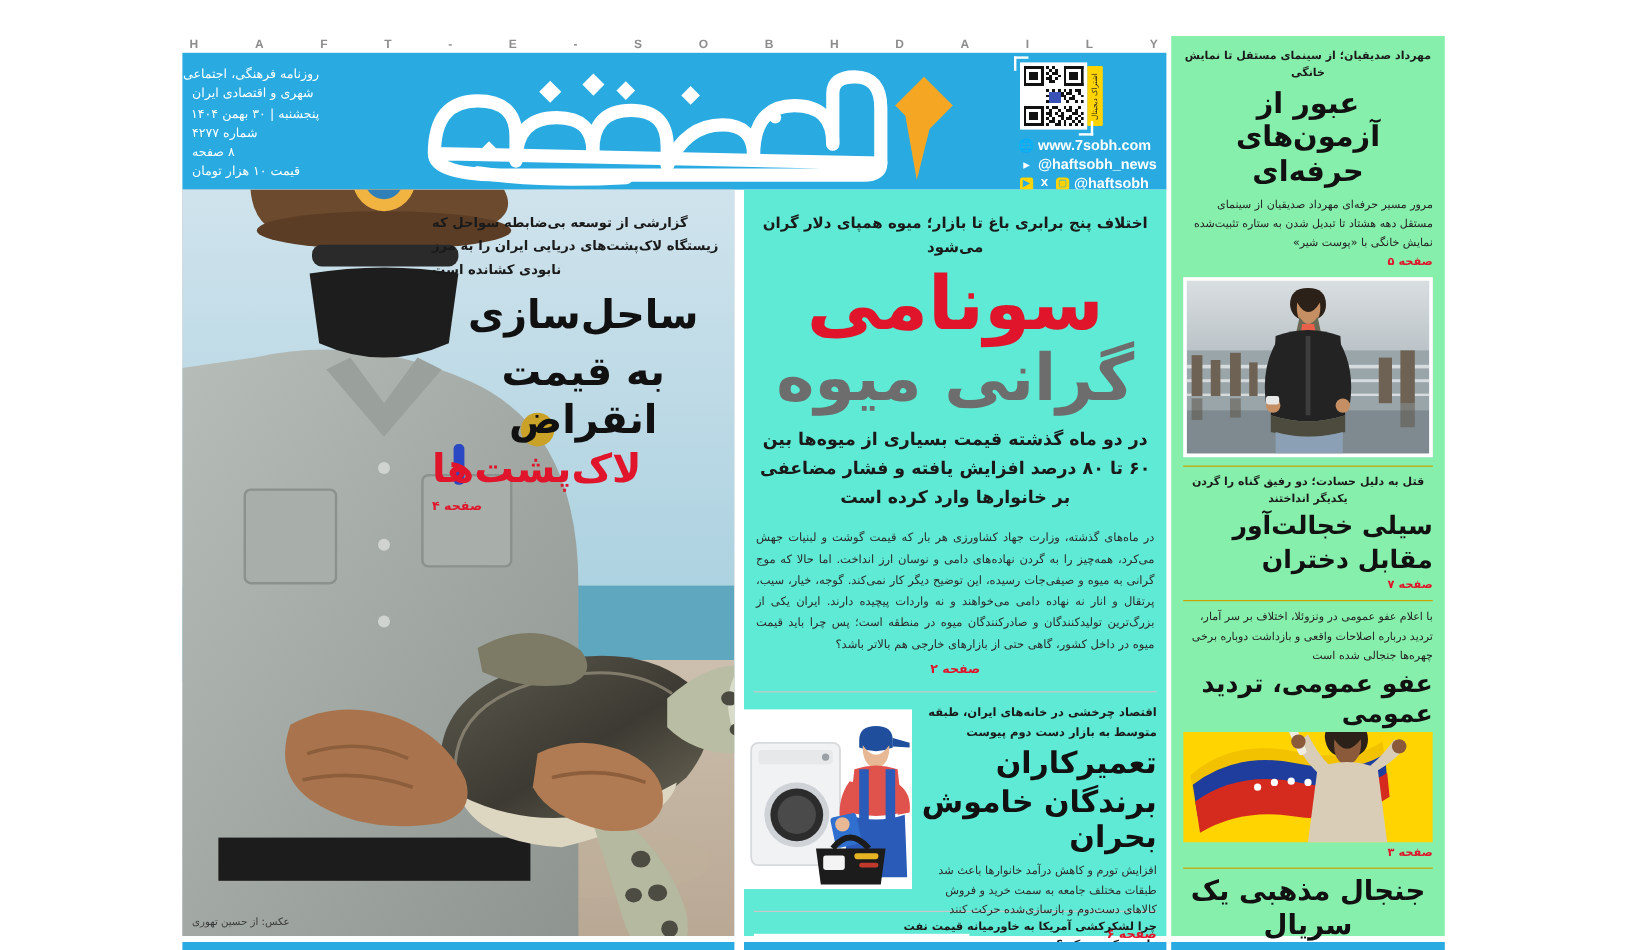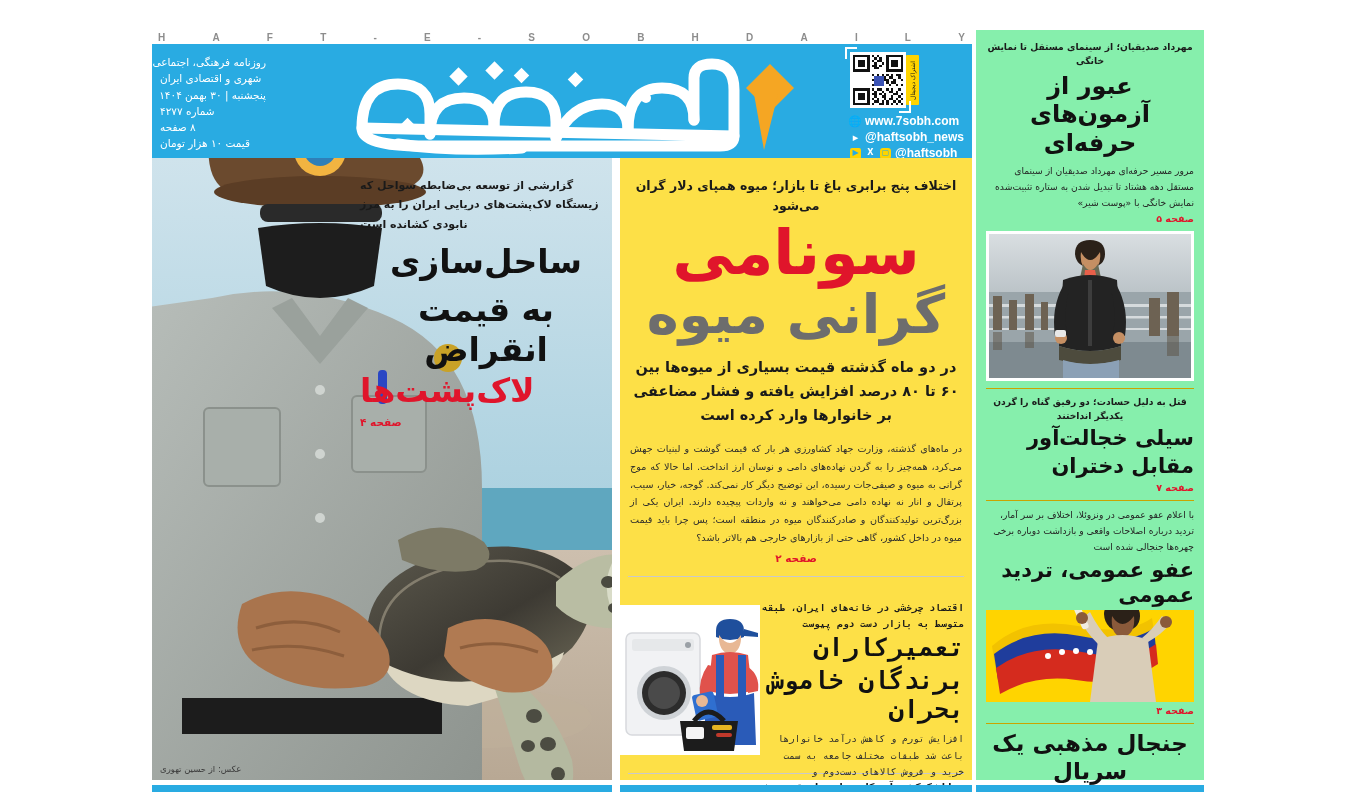--- a/index.html
+++ b/index.html
@@ -130,21 +130,21 @@
   }
   .pg-mark {
     color: #e0152b; font-size: 10.5px; font-weight: bold;
     margin-top: 5px; text-align: left;
   }
 
   
   .center-col {
     position: absolute; left: 620px; top: 158px;
     width: 352px; height: 622px;
-    background: #fde047;
+    background: #5eead4;
   }
   .lead-kicker {
     margin-top: 18px; text-align: center;
     font-size: 12.5px; font-weight: bold; color: #1a1a1a;
     line-height: 1.6; padding: 0 6px;
   }
   .lead-h-red {
     text-align: center; font-size: 62px; font-weight: bold;
     color: #e0152b; line-height: 1.0; margin-top: 6px;
     letter-spacing: -1px;
@@ -164,23 +164,22 @@
     line-height: 1.85; margin-top: 12px; padding: 0 10px;
   }
   .lead-pg { text-align: center; margin-top: 6px; }
 
   .hr-thin {
     height: 1px; background: #c9c9c9; margin: 12px 8px 0 8px;
   }
 
   
   .repair {
-    position: relative; margin-top: 24px; height: 160px;
+    position: relative; margin-top: 10px; height: 160px;
     padding: 0 8px;
-    font-family: Liberation Mono, monospace;
   }
   .repair-txt { width: 206px; direction: rtl; text-align: right; }
   .repair-kicker {
     font-size: 9.6px; color: #1a1a1a; line-height: 1.6; font-weight: bold;
   }
   .repair-h {
     font-size: 25px; font-weight: bold; color: #111111;
     line-height: 1.15; margin-top: 4px;
   }
   .repair-sub {

